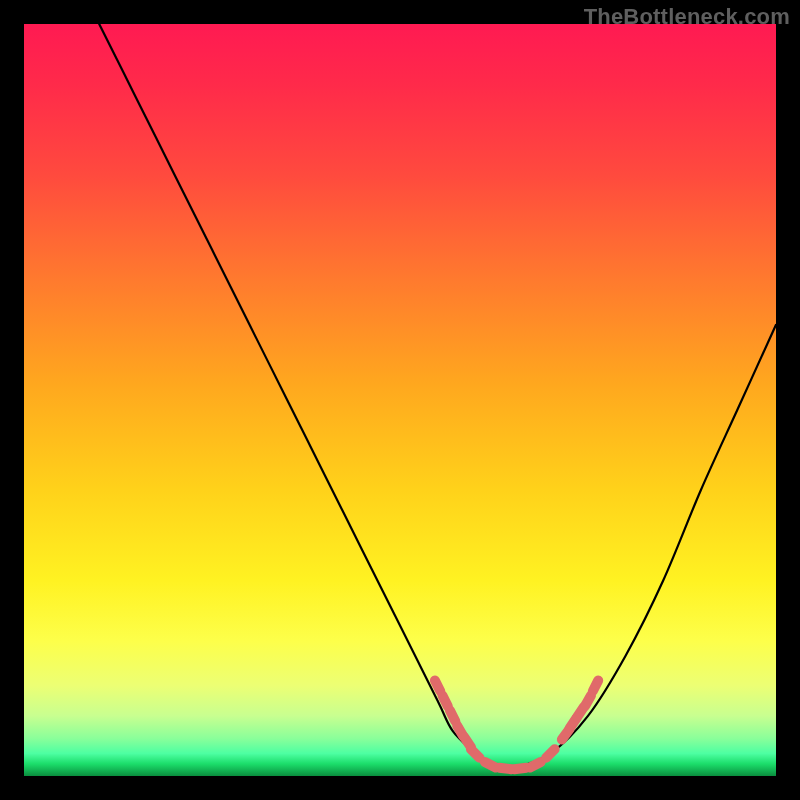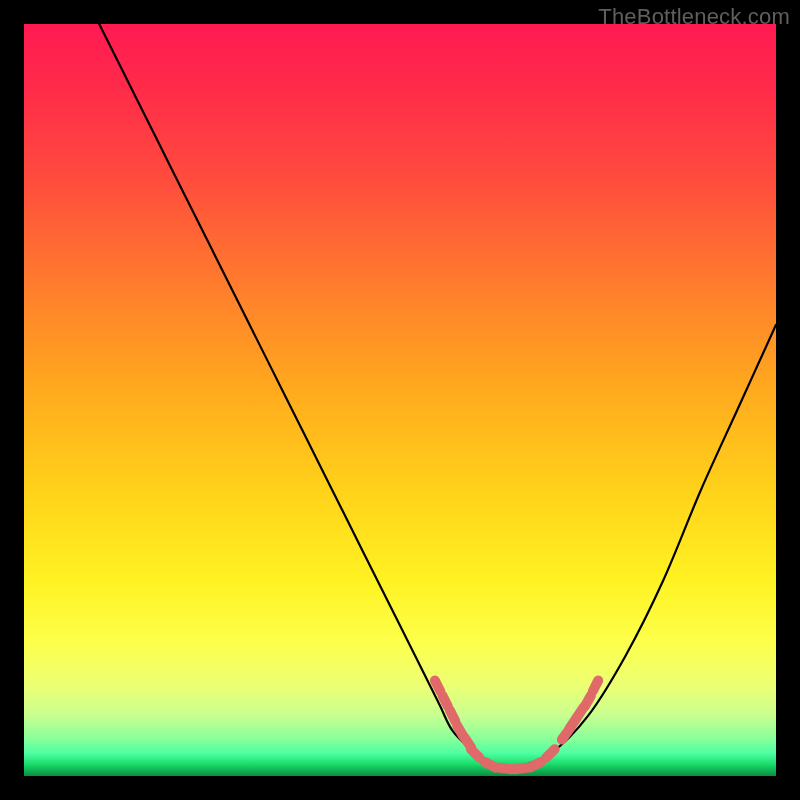--- a/index.html
+++ b/index.html
@@ -18,21 +18,21 @@
     width: 800px;
     height: 800px;
     background: #000;
   }
   .watermark {
     position: absolute;
     top: 4px;
     right: 10px;
     color: #5f5f5f;
     font-size: 22px;
-    font-weight: 400;
+    font-weight: 700;
     letter-spacing: 0.2px;
     user-select: none;
     text-align: right;
   }
   .plot {
     position: absolute;
     left: 24px;
     top: 24px;
     width: 752px;
     height: 752px;

